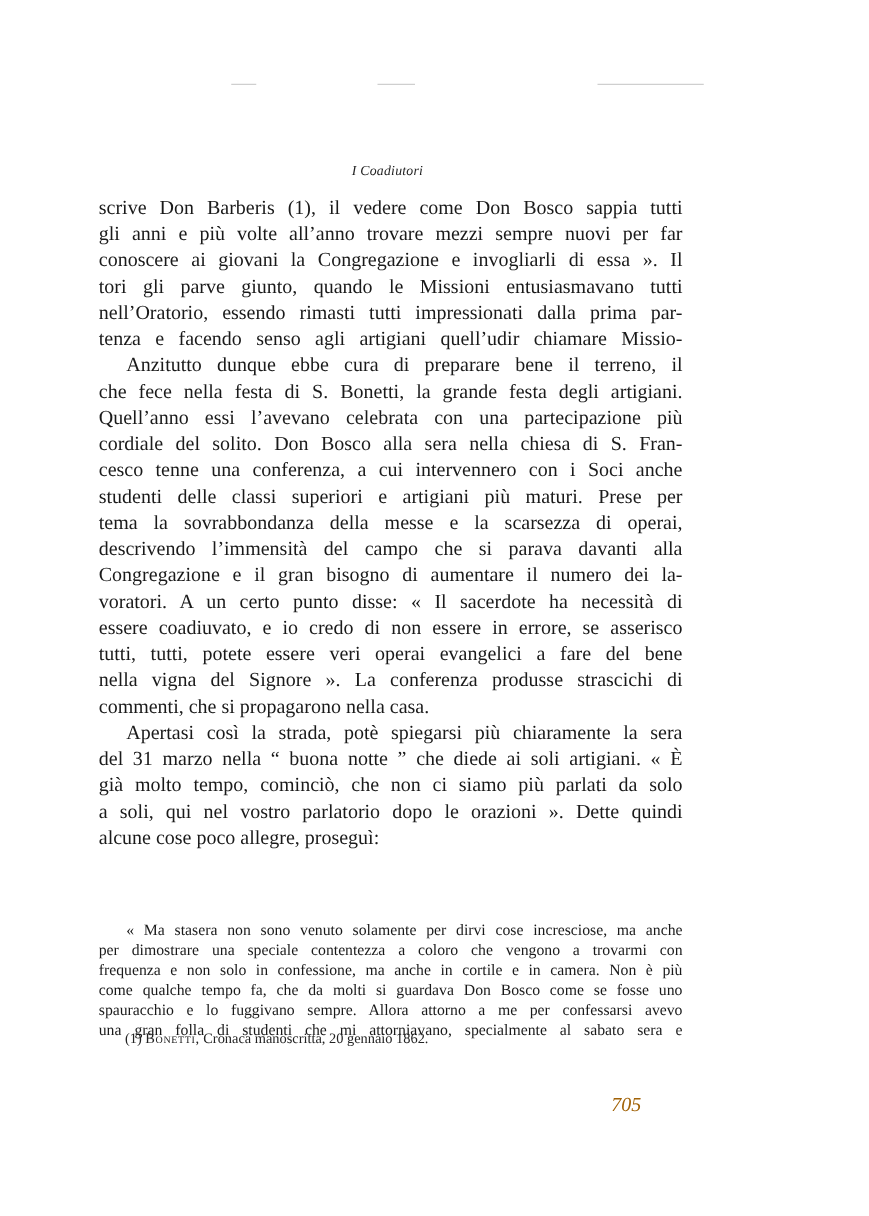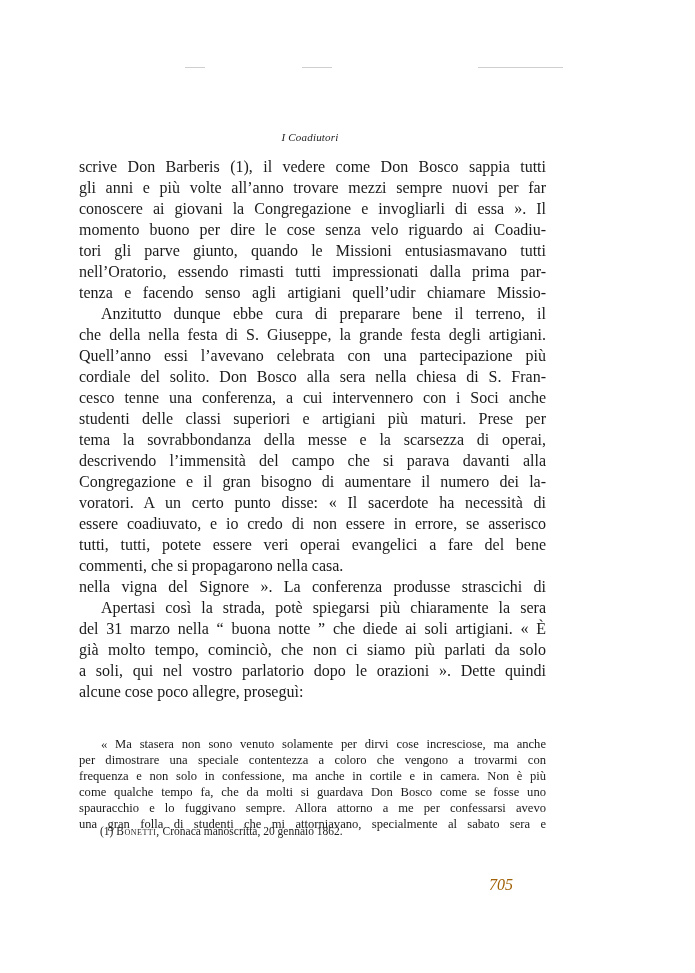--- a/index.html
+++ b/index.html
@@ -40,38 +40,37 @@
 <div class="scan-noise" style="left:185px;width:20px;"></div>
 <div class="scan-noise" style="left:302px;width:30px;"></div>
 <div class="scan-noise" style="left:478px;width:85px;"></div>
 
 <div class="running-head">I Coadiutori</div>
 
 <div class="body-text">
   <span class="line">scrive Don Barberis (1), il vedere come Don Bosco sappia tutti</span>
   <span class="line">gli anni e più volte all’anno trovare mezzi sempre nuovi per far</span>
   <span class="line">conoscere ai giovani la Congregazione e invogliarli di essa ». Il</span>
-  <span class="line">momento buono per dire le cose senza velo riguardo ai Coadiu-</span>
   <span class="line">tori gli parve giunto, quando le Missioni entusiasmavano tutti</span>
   <span class="line">nell’Oratorio, essendo rimasti tutti impressionati dalla prima par-</span>
   <span class="line">tenza e facendo senso agli artigiani quell’udir chiamare Missio-</span>
   <span class="line indent">Anzitutto dunque ebbe cura di preparare bene il terreno, il</span>
-  <span class="line">che della nella festa di S. Giuseppe, la grande festa degli artigiani.</span>
+  <span class="line">che fece nella festa di S. Bonetti, la grande festa degli artigiani.</span>
   <span class="line">Quell’anno essi l’avevano celebrata con una partecipazione più</span>
   <span class="line">cordiale del solito. Don Bosco alla sera nella chiesa di S. Fran-</span>
   <span class="line">cesco tenne una conferenza, a cui intervennero con i Soci anche</span>
   <span class="line">studenti delle classi superiori e artigiani più maturi. Prese per</span>
   <span class="line">tema la sovrabbondanza della messe e la scarsezza di operai,</span>
   <span class="line">descrivendo l’immensità del campo che si parava davanti alla</span>
   <span class="line">Congregazione e il gran bisogno di aumentare il numero dei la-</span>
   <span class="line">voratori. A un certo punto disse: « Il sacerdote ha necessità di</span>
   <span class="line">essere coadiuvato, e io credo di non essere in errore, se asserisco</span>
   <span class="line">tutti, tutti, potete essere veri operai evangelici a fare del bene</span>
+  <span class="line">nella vigna del Signore ». La conferenza produsse strascichi di</span>
   <span class="line last">commenti, che si propagarono nella casa.</span>
-  <span class="line">nella vigna del Signore ». La conferenza produsse strascichi di</span>
   <span class="line indent">Apertasi così la strada, potè spiegarsi più chiaramente la sera</span>
   <span class="line">del 31 marzo nella “ buona notte ” che diede ai soli artigiani. « È</span>
   <span class="line">già molto tempo, cominciò, che non ci siamo più parlati da solo</span>
   <span class="line">a soli, qui nel vostro parlatorio dopo le orazioni ». Dette quindi</span>
   <span class="line last">alcune cose poco allegre, proseguì:</span>
 </div>
 
 <div class="quote-block">
   <span class="qline indent">« Ma stasera non sono venuto solamente per dirvi cose incresciose, ma anche</span>
   <span class="qline">per dimostrare una speciale contentezza a coloro che vengono a trovarmi con</span>

